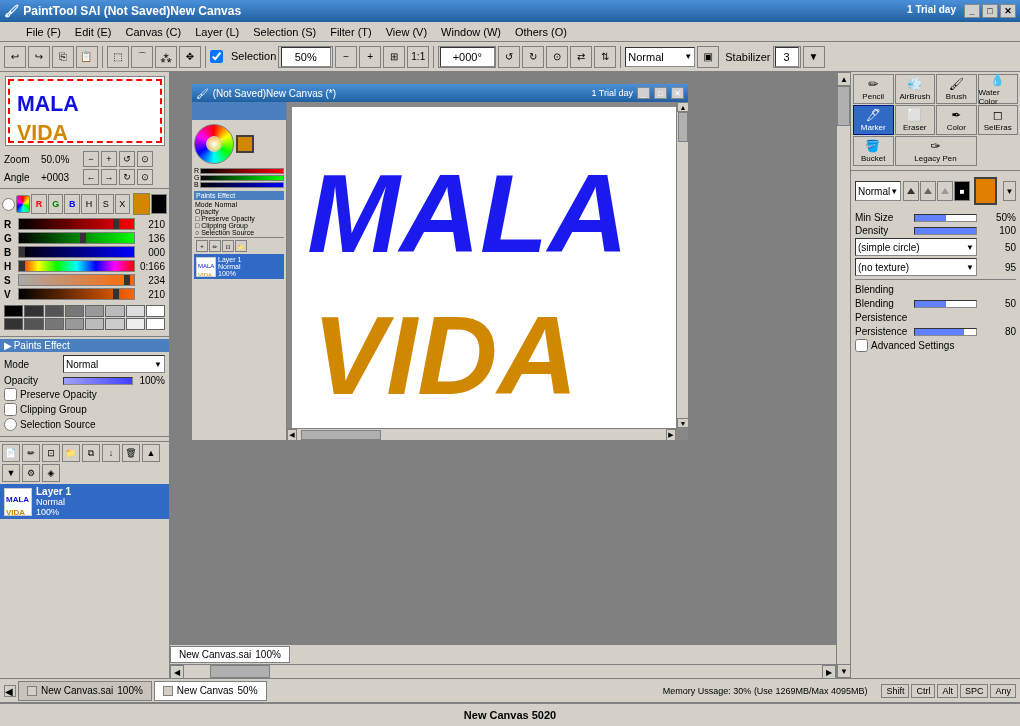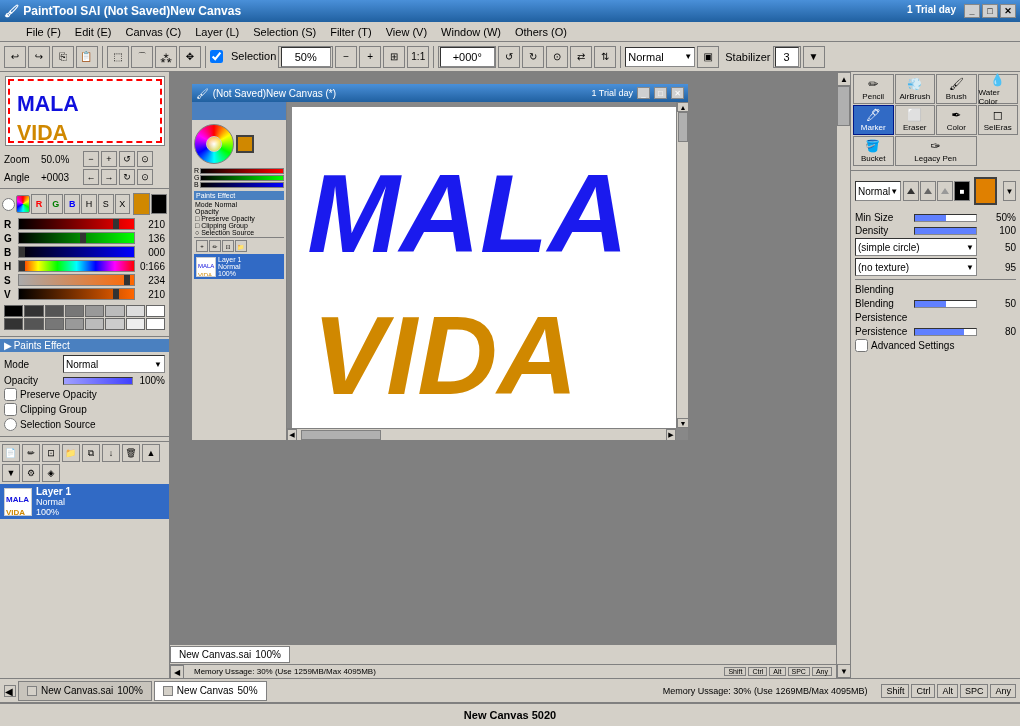--- a/index.html
+++ b/index.html
@@ -887,30 +887,20 @@
       </div>
     </div>
 
     <div style="position:absolute; bottom:14px; left:0; right:14px; height:20px; background:#d4d0c8; border-top:1px solid #808080; display:flex; align-items:center;">
       <div style="padding:2px 8px; background:white; border:1px solid #808080; font-size:10px; cursor:pointer; display:flex; align-items:center; gap:4px;">
         <span>New Canvas.sai</span>
         <span>100%</span>
       </div>
     </div>
 
-    <div style="position:absolute; bottom:0; left:20px; right:14px; height:14px; background:#d4d0c8; border-top:1px solid #808080; font-size:8px; display:flex; align-items:center; padding:0 4px;">
-      <span>Memory Ussage: 30% (Use 1259MB/Max 4095MB)</span>
-      <div style="margin-left:auto; display:flex; gap:2px;">
-        <div style="padding:0 3px; background:#d4d0c8; border:1px solid #808080; font-size:7px;">Shift</div>
-        <div style="padding:0 3px; background:#d4d0c8; border:1px solid #808080; font-size:7px;">Ctrl</div>
-        <div style="padding:0 3px; background:#d4d0c8; border:1px solid #808080; font-size:7px;">Alt</div>
-        <div style="padding:0 3px; background:#d4d0c8; border:1px solid #808080; font-size:7px;">SPC</div>
-        <div style="padding:0 3px; background:#d4d0c8; border:1px solid #808080; font-size:7px;">Any</div>
-      </div>
-    </div>
   </div>
 
   <div class="right-panel">
 
     <div class="brush-tools-grid">
       <div class="brush-tool-btn">
         <span class="brush-icon">✏</span>
         <span>Pencil</span>
       </div>
       <div class="brush-tool-btn">

